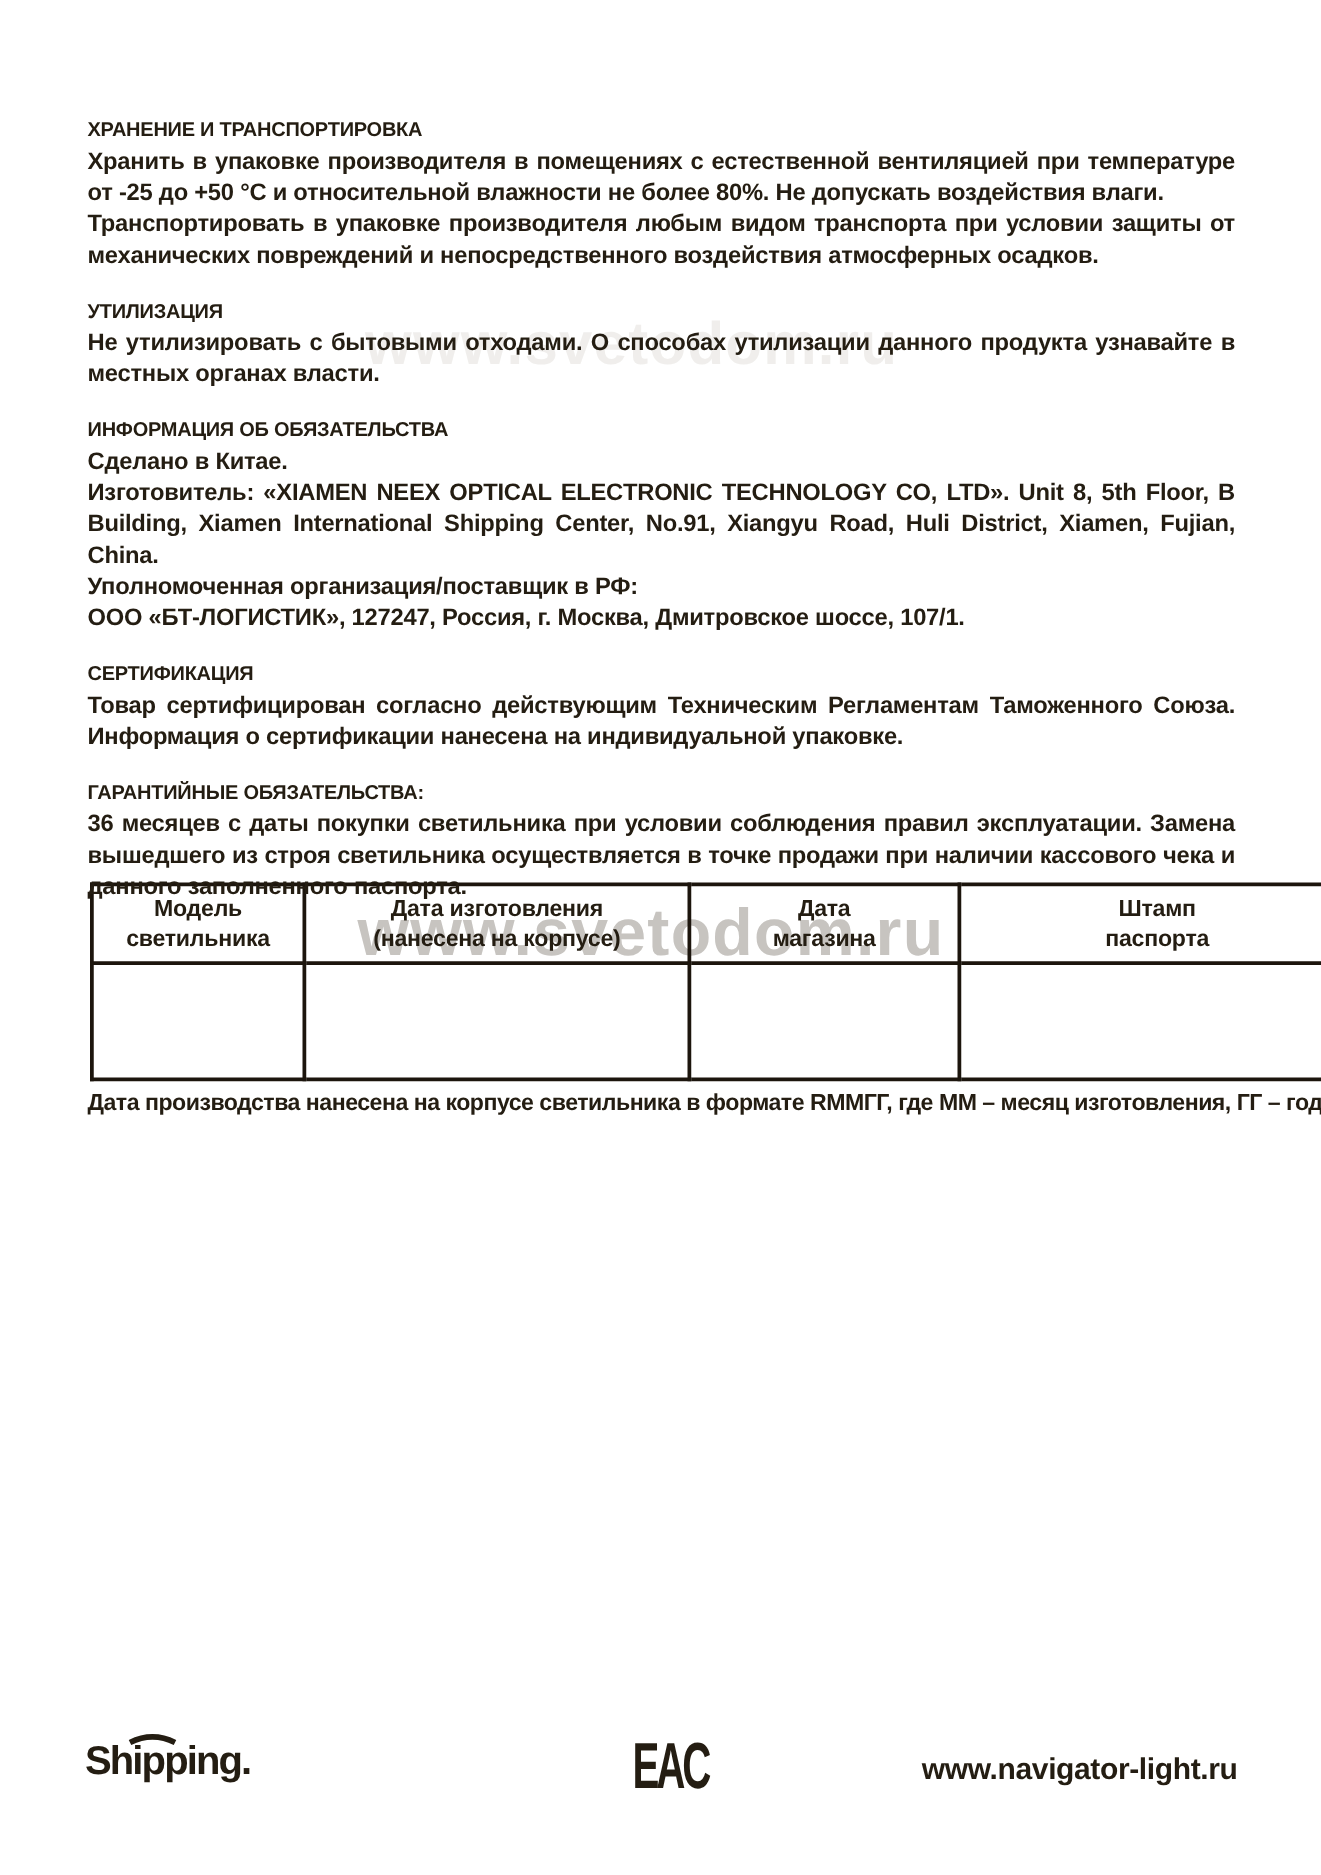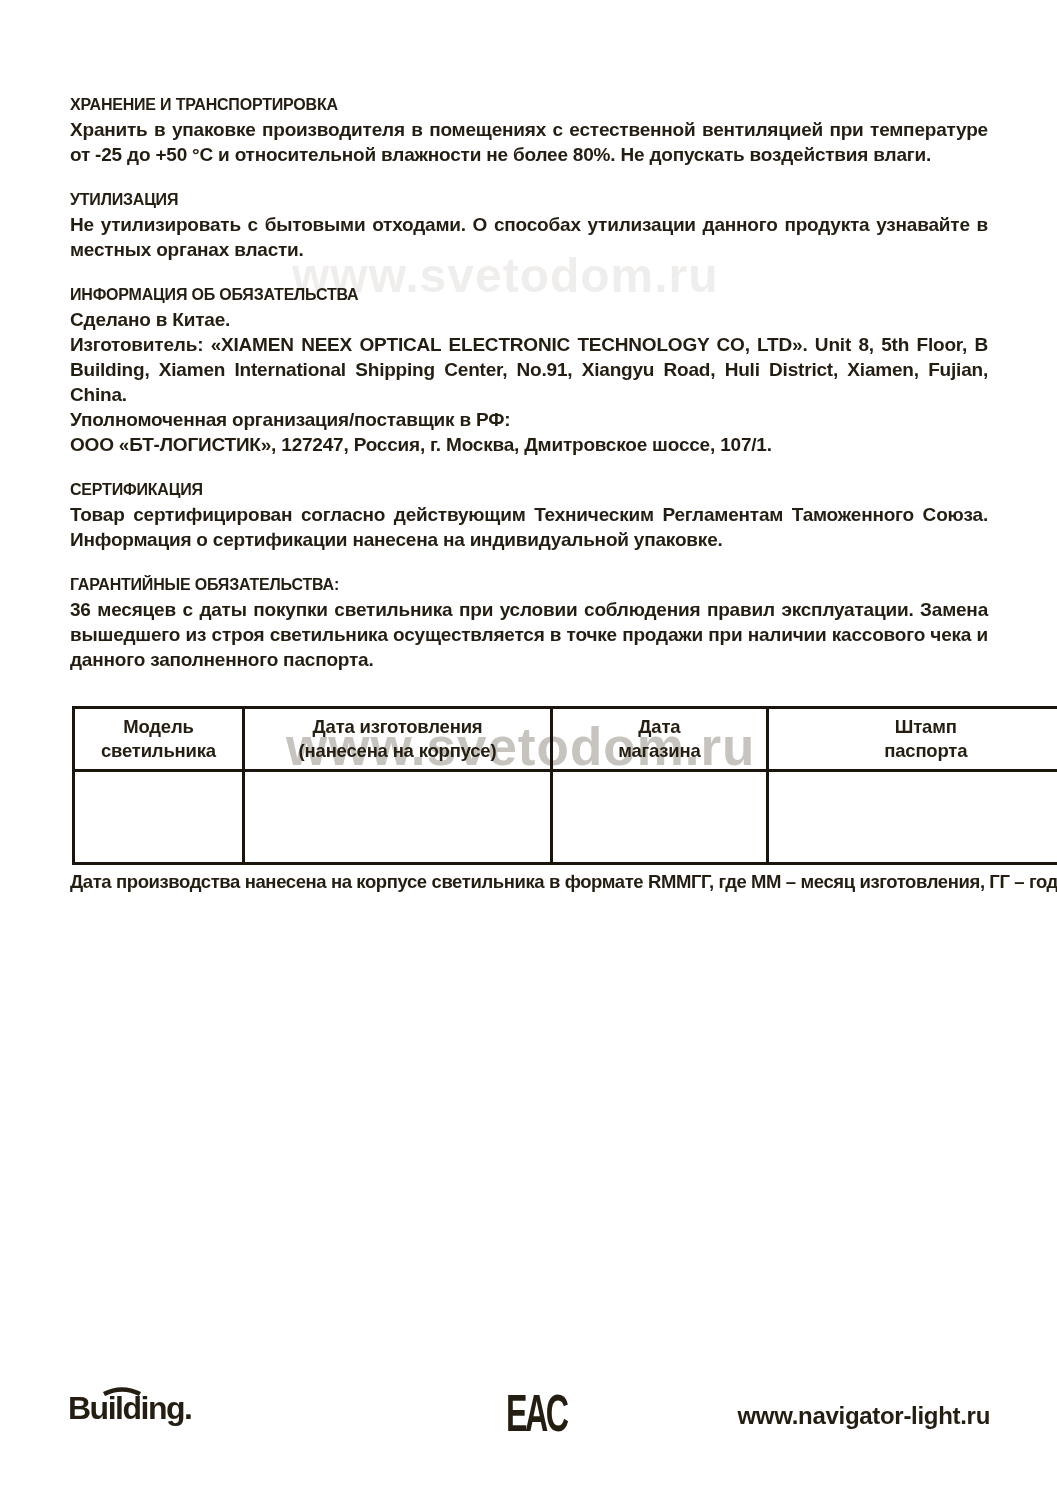--- a/index.html
+++ b/index.html
@@ -81,20 +81,21 @@
 
   <div class="watermark faint" style="left:292px;top:248px;">www.svetodom.ru</div>
 
   <div class="watermark" style="left:286px;top:716px;">www.svetodom.ru</div>
 
   <div class="content">
 
     <div class="section">
       <h2>ХРАНЕНИЕ И ТРАНСПОРТИРОВКА</h2>
       <p>Хранить в упаковке производителя в помещениях с естественной вентиляцией при температуре от -25 до +50 °С и относительной влажности не более 80%. Не допускать воздействия влаги.</p>
+      <p>Транспортировать в упаковке производителя любым видом транспорта при условии защиты от механических повреждений и непосредственного воздействия атмосферных осадков.</p>
     </div>
 
     <div class="section">
       <h2>УТИЛИЗАЦИЯ</h2>
       <p>Не утилизировать с бытовыми отходами. О способах утилизации данного продукта узнавайте в местных органах власти.</p>
     </div>
 
     <div class="section">
       <h2>ИНФОРМАЦИЯ ОБ ОБЯЗАТЕЛЬСТВА</h2>
       <p>Сделано в Китае.</p>
@@ -148,21 +149,21 @@
         <td></td>
         <td></td>
       </tr>
     </tbody>
       </table>
   </div>
 
   <div class="footnote">Дата производства нанесена на корпусе светильника в формате RММГГ, где ММ – месяц изготовления, ГГ – год.</div>
 
   <div class="footer-brand">
-    <span>Building.</span>
+    <span>Shipping.</span>
     <svg class="brand-arc" width="40" height="10" viewBox="0 0 40 10">
       <path d="M2 8 Q20 -1 38 8" stroke="#241d12" stroke-width="4.5" fill="none"></path>
     </svg>
   </div>
 
   <div class="footer-eac">EAC</div>
 
   <div class="footer-site">www.navigator-light.ru</div>
 
 </div>

